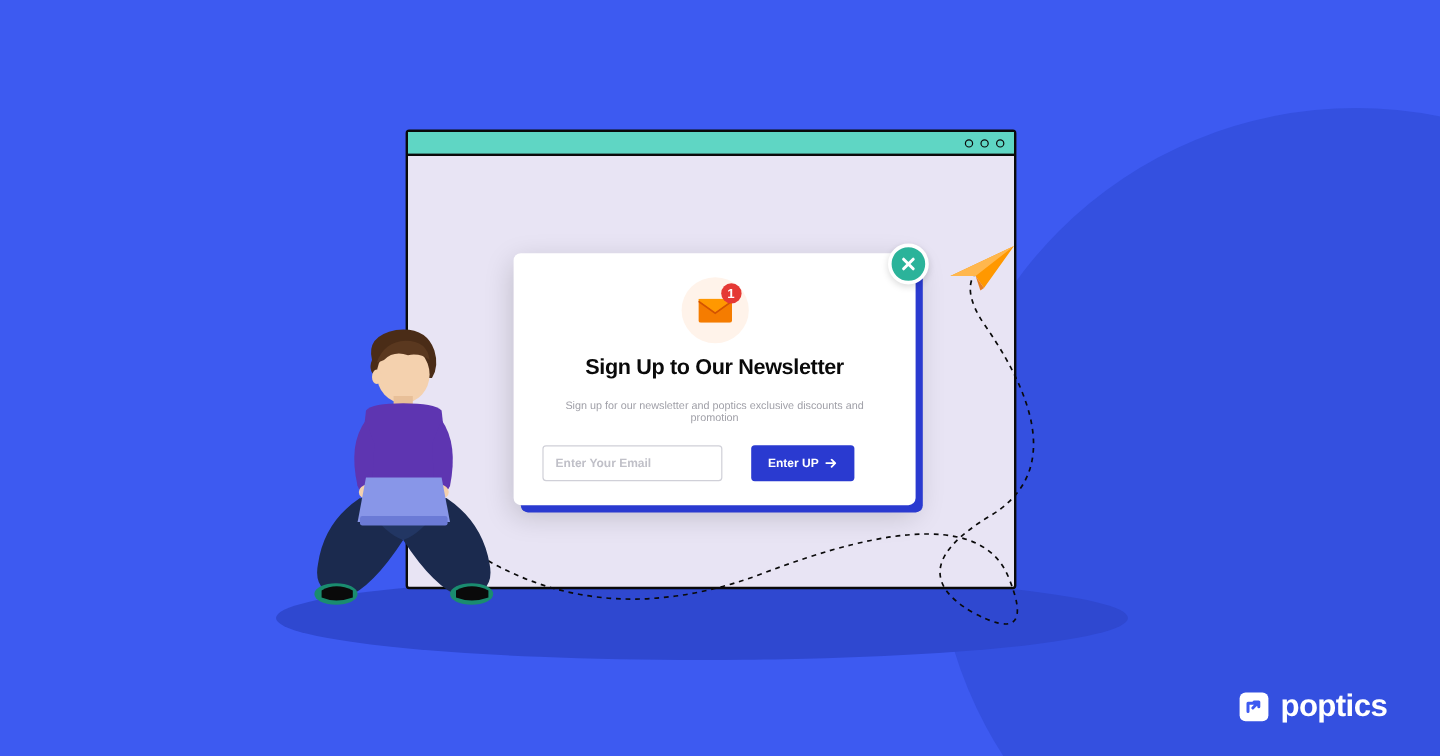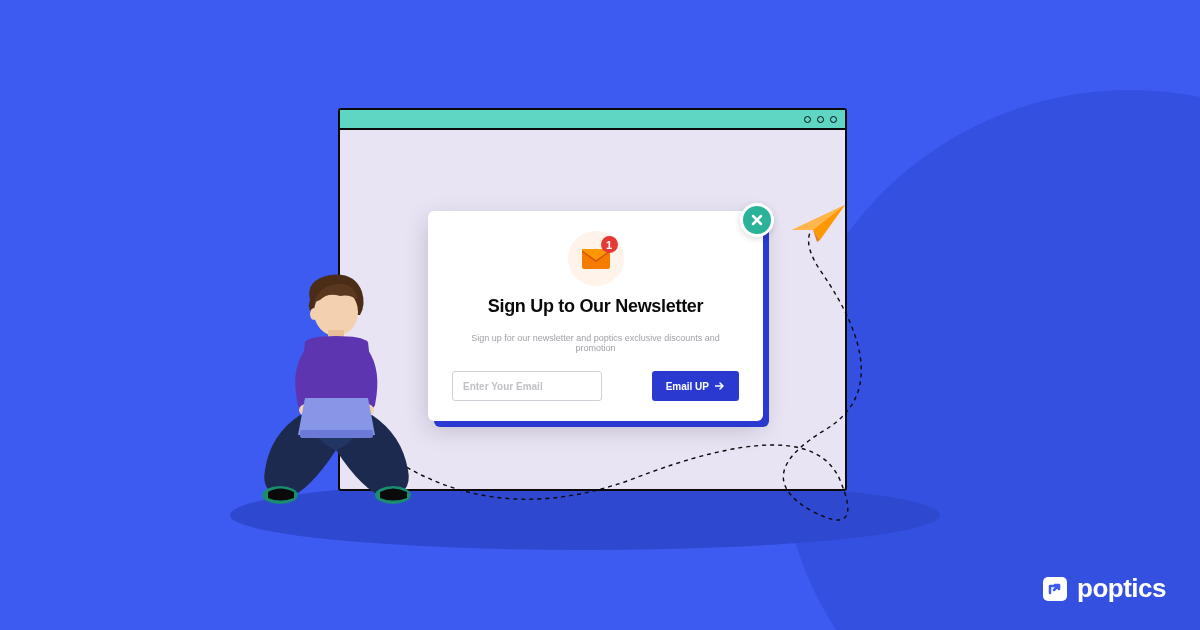--- a/index.html
+++ b/index.html
@@ -112,23 +112,23 @@
   margin-bottom: 16px;
 }
 .popup-sub {
   font-size: 9px;
   color: #a0a0a8;
   text-align: center;
   margin-bottom: 18px;
 }
 .popup-form {
   display: flex;
-  gap: 10px;
+  gap: 24px;
   width: 100%;
-  justify-content: space-between;
+  justify-content: flex-start;
 }
 .email-input {
   width: 150px;
   height: 30px;
   border: 1px solid #d0d0d8;
   border-radius: 3px;
   padding: 0 10px;
   font-size: 10px;
   color: #333;
 }
@@ -175,21 +175,21 @@
 
 .person {
   position: absolute;
   left: 250px;
   top: 270px;
 }
 
 
 .brand {
   position: absolute;
-  right: 34px;
+  right: 44px;
   bottom: 26px;
   display: flex;
   align-items: center;
   gap: 8px;
   color: #fff;
 }
 .brand-text {
   font-size: 26px;
   font-weight: 600;
   letter-spacing: -0.5px;
@@ -228,21 +228,21 @@
       <path d="M0 2 L14 12 L28 2" fill="none" stroke="#d35400" stroke-width="1.5"></path>
       <path d="M0 1 L14 11 L28 1 L28 0 L0 0 Z" fill="#ff9800"></path>
     </svg>
     <div class="badge">1</div>
   </div>
   <div class="popup-title">Sign Up to Our Newsletter</div>
   <div class="popup-sub">Sign up for our newsletter and poptics exclusive discounts and promotion</div>
   <div class="popup-form">
     <input class="email-input" type="text" placeholder="Enter Your Email" style="">
     <button class="signup-btn">
-      <span>Email UP</span>
+      <span>Enter UP</span>
       <svg width="10" height="8" viewBox="0 0 10 8">
         <path d="M0 4 L8 4 M5 1 L8 4 L5 7" stroke="#fff" stroke-width="1.5" fill="none" stroke-linecap="round" stroke-linejoin="round"></path>
       </svg>
     </button>
   </div>
 </div>
 
 <div class="close-btn">
   <svg width="14" height="14" viewBox="0 0 14 14">
     <path d="M3 3 L11 11 M11 3 L3 11" stroke="#fff" stroke-width="2.5" stroke-linecap="round"></path>

